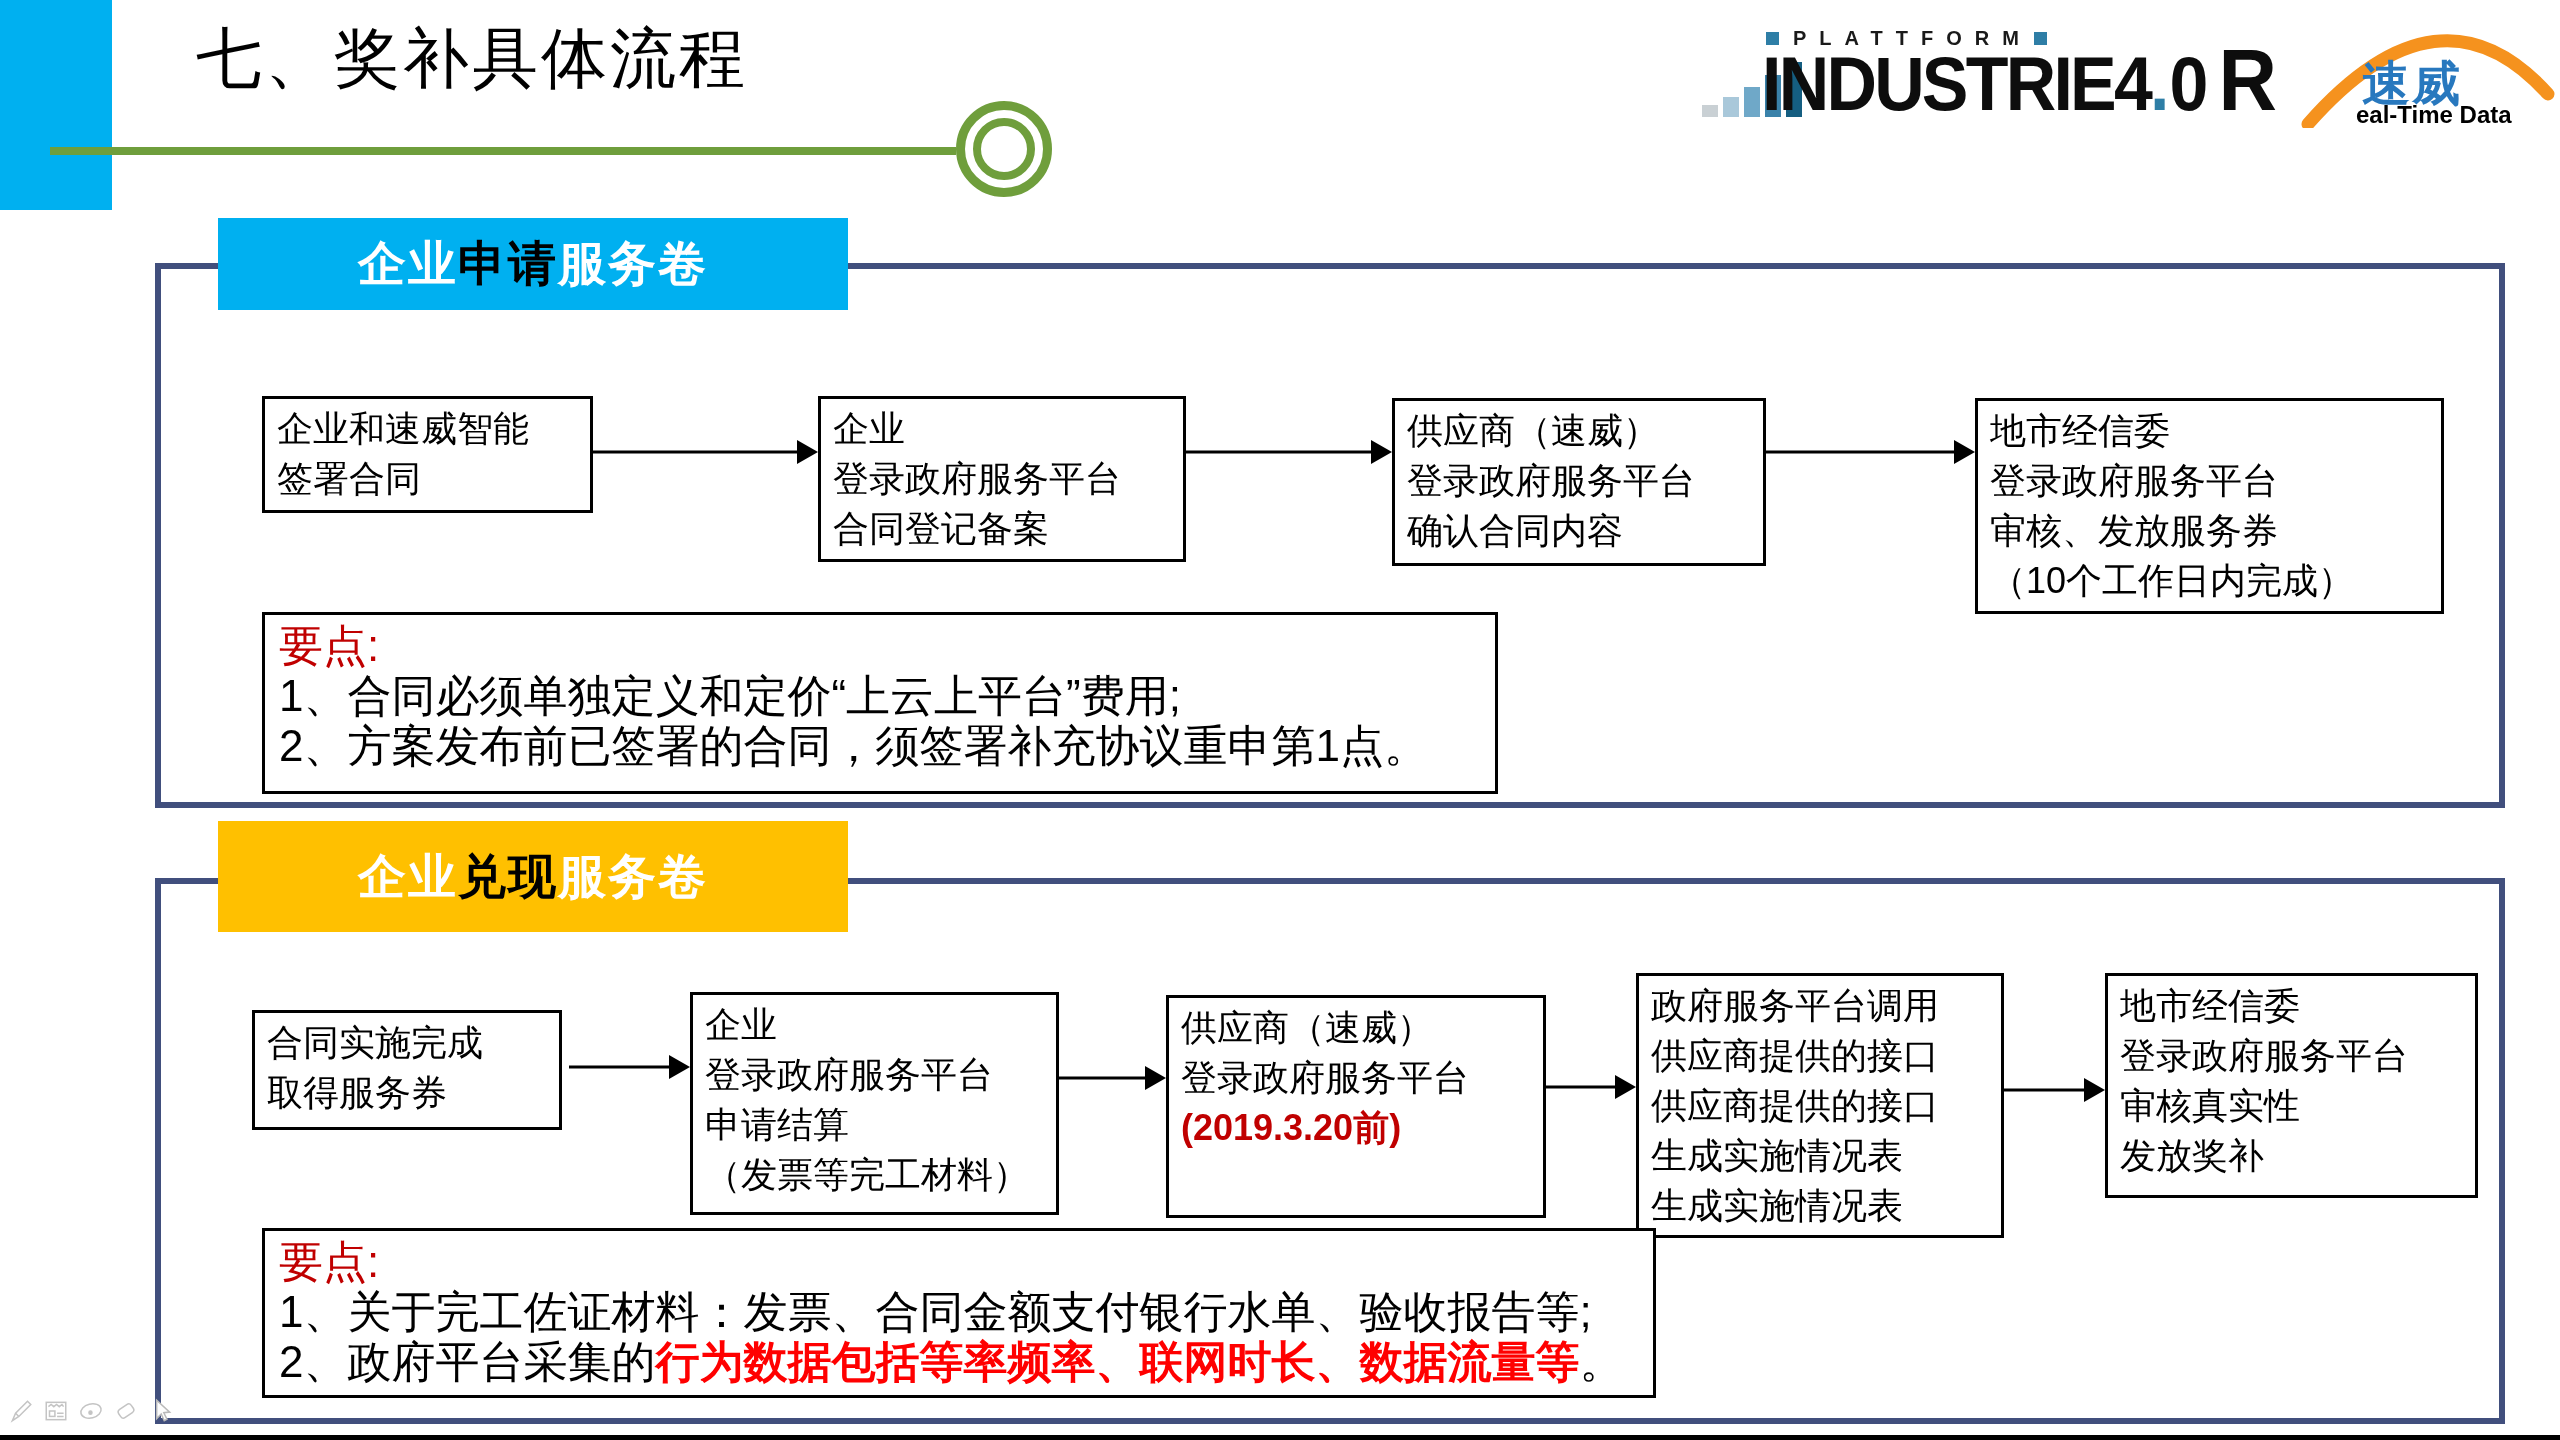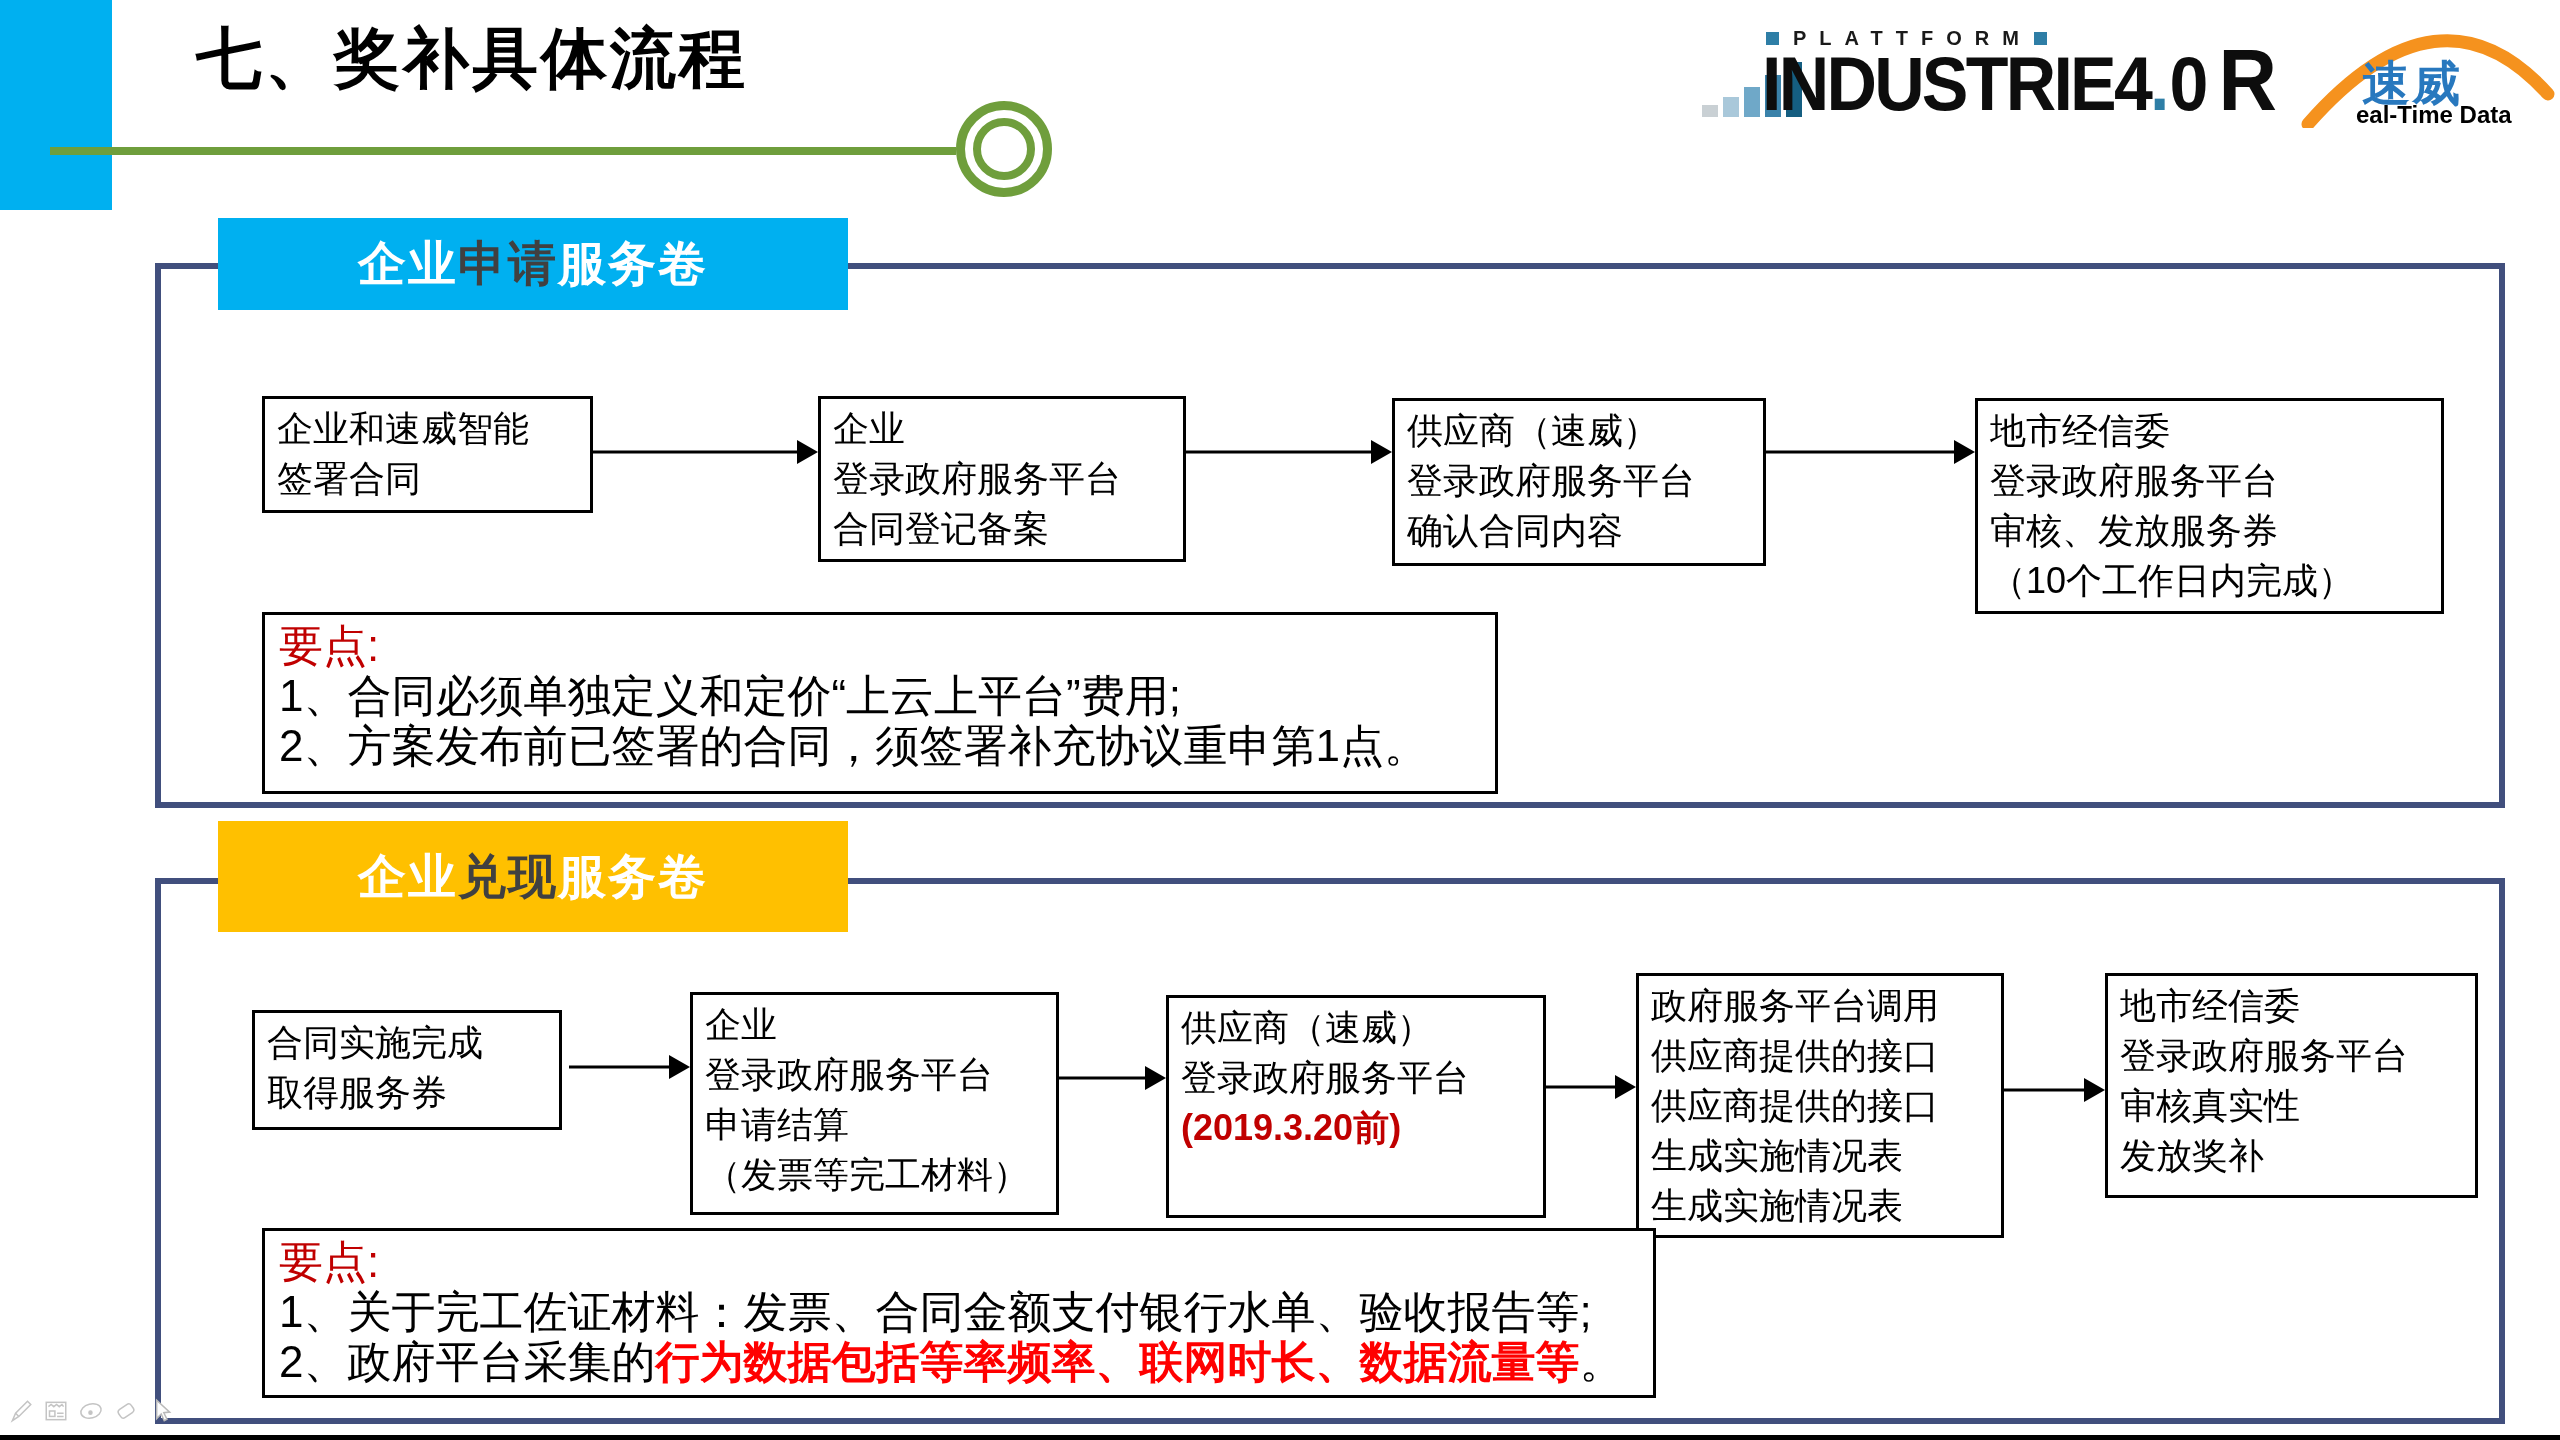--- a/index.html
+++ b/index.html
@@ -2,21 +2,21 @@
 <html><head>
 <meta charset="utf-8">
 <style>
   html,body{margin:0;padding:0;background:#fff;}
   #stage{position:relative;width:2560px;height:1440px;background:#fff;overflow:hidden;
          font-family:"Liberation Sans","DejaVu Sans",sans-serif;color:#000;}
   .abs{position:absolute;}
 
   
   #corner-rect{left:0;top:0;width:112px;height:210px;}
-  #slide-title{left:196px;top:22px;font-size:66px;font-weight:700;letter-spacing:3px;line-height:1.1;color:#000;}
+  #slide-title{left:196px;top:22px;font-size:66px;font-weight:400;letter-spacing:3px;line-height:1.1;color:#000;}
   #green-line{left:50px;top:147px;width:906px;height:8px;}
   #ring-outer{left:956px;top:101px;width:78px;height:78px;border:9px solid;border-radius:50%;
               display:flex;align-items:center;justify-content:center;}
   #ring-inner{width:46px;height:46px;border:8px solid;border-radius:50%;}
 
   
   #logo-bars{left:1702px;top:62px;height:55px;display:flex;align-items:flex-end;gap:5px;}
   #logo-bars span{display:block;width:16px;}
   #logo-plattform{left:1766px;top:27px;font-size:20px;font-weight:700;letter-spacing:13px;color:#1a1a1a;display:flex;align-items:center;}
   .sq{display:inline-block;width:13px;height:13px;margin:0 14px 0 0;}
@@ -34,21 +34,21 @@
               font-size:48px;font-weight:800;color:#fff;letter-spacing:2px;z-index:3;}
   .fbox{background:#fff;border:3px solid #000;font-size:36px;line-height:50px;
         padding:5px 12px;z-index:2;white-space:nowrap;}
   .note-box{background:#fff;border:3px solid #000;font-size:44px;line-height:50px;
             padding:6px 14px;z-index:2;white-space:nowrap;}
   .arrow{position:absolute;height:26px;z-index:1;}
   .arrow .shaft{position:absolute;left:0;top:50%;transform:translateY(-50%);height:3px;background:#000;width:calc(100% - 18px);}
   .arrow .head{position:absolute;right:0;top:50%;transform:translateY(-50%);width:0;height:0;
                border-left:21px solid #000;border-top:12px solid transparent;border-bottom:12px solid transparent;}
 
-  .red{color:#404040;}
+  .red{color:#000000;}
   .note-red{color:#C00000;}
   .date-red{color:#C00000;font-weight:700;}
   .red-bold{color:#FF0000;font-weight:700;}
 
   
   #anno-toolbar{left:8px;top:1396px;display:flex;gap:9px;z-index:5;}
   #anno-toolbar .tool{width:26px;height:30px;display:flex;align-items:center;justify-content:center;cursor:pointer;}
   #anno-toolbar svg{width:26px;height:26px;stroke:#c4c4c4;fill:none;stroke-width:1.4;}
 
   #bottom-bar{left:0;top:1435px;width:2560px;height:5px;background:#000;}

